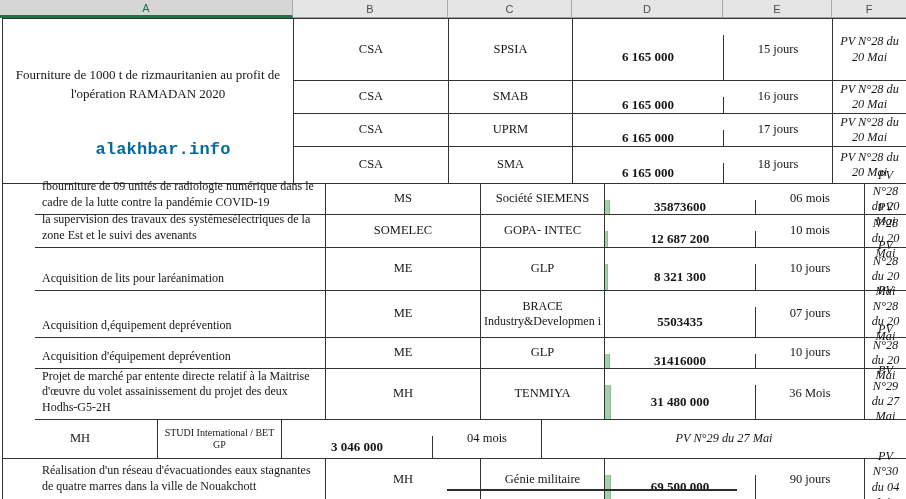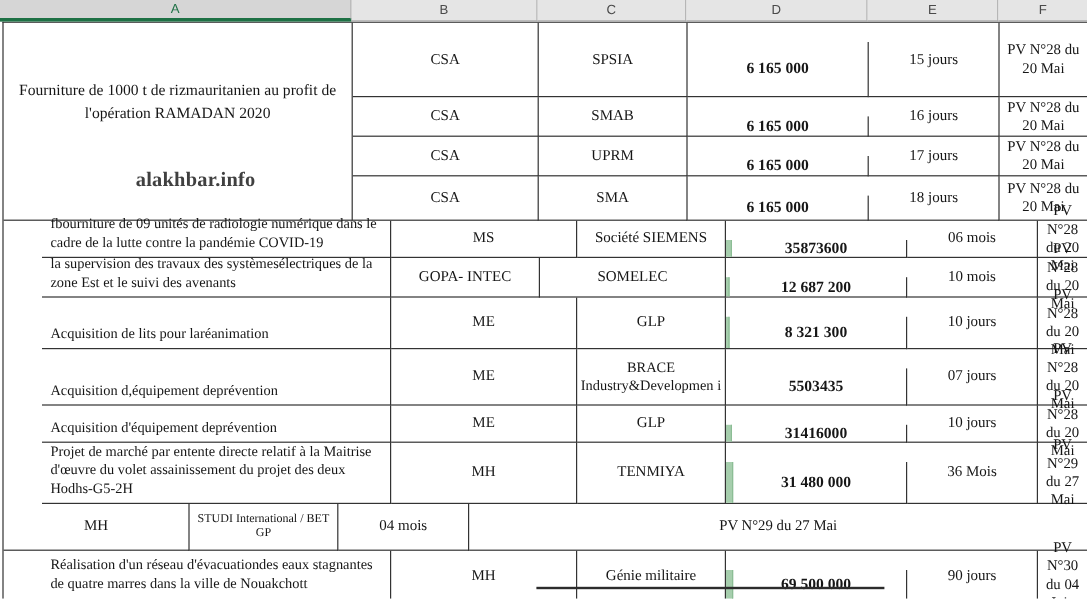--- a/index.html
+++ b/index.html
@@ -15,30 +15,30 @@
   .hcell.sel{background:#d6d6d6;border-bottom:3px solid #1e7145;color:#1e7145;}
   .hA{width:293px}.hB{width:155px}.hC{width:124px}.hD{width:151px}.hE{width:109px}.hF{flex:1;border-right:none}
   
   .tbl{box-sizing:border-box;margin-left:2px;width:904px;
        border-left:1px solid #333;border-top:1px solid #333;}
   .r{display:flex;}
   .c{box-sizing:border-box;border-right:1px solid #333;border-bottom:1px solid #333;
      display:flex;align-items:center;justify-content:center;text-align:center;
      font-size:12.5px;line-height:1.25;padding:1px 3px;}
   .wa{width:291px}.wb{width:155px}.wc{width:124px}.wd{width:151px}.we{width:109px}
-  .wf{flex:1;border-right:none;font-size:12.3px;}
+  .wf{flex:1;border-right:none;font-size:12.3px;font-style:italic;}
   .ca{justify-content:flex-start;align-items:flex-end;text-align:left;
       font-size:12px;line-height:1.32;padding:2px 6px 3px 7px;margin-left:32px;}
   .cd{font-weight:bold;font-size:13px;position:relative;margin-top:16px;}
   .grp1{display:flex;}
   .mergedA{flex-direction:column;align-items:center;justify-content:center;
            height:165px;padding-top:26px;font-size:13px;line-height:1.5;gap:17px;}
   .grp1rows{display:flex;flex-direction:column;flex:1;}
-  .watermark{font-family:Liberation Serif, serif;font-weight:bold;
-             font-size:17px;color:#404040;margin-top:16px;letter-spacing:.2px;margin-left:30px;}
+  .watermark{font-family:Liberation Mono, monospace;font-weight:bold;
+             font-size:17px;color:#0369a1;margin-top:16px;letter-spacing:.2px;margin-left:30px;}
   .desc{max-width:282px;}
   .gbar{position:absolute;left:0;top:0;bottom:0;background:#a6cead;border-right:1px solid #8cbd95;}
   .gb2{width:2px}.gb4{width:4px}.gb5{width:5px}
   .last .c{border-bottom:none;}
   .edgeline{position:absolute;left:447px;top:489px;width:290px;height:2px;background:#2c2c2c;}
 </style>
 </head>
 <body>
 
 <div class="stage">
@@ -98,22 +98,22 @@
       <div class="c wd cd">
           <span class="gbar gb4"></span>
           <span>35873600</span>
         </div>
       <div class="c we">06 mois</div>
       <div class="c wf">PV N°28 du 20 Mai</div>
     </div>
 
     <div class="r" style="height:33px">
       <div class="c wa ca">la supervision des travaux des systèmesélectriques de la zone Est et le suivi des avenants</div>
+      <div class="c wb">SOMELEC</div>
       <div class="c wc">GOPA- INTEC</div>
-      <div class="c wb">SOMELEC</div>
       <div class="c wd cd">
           <span class="gbar gb2"></span>
           <span>12 687 200</span>
         </div>
       <div class="c we">10 mois</div>
       <div class="c wf">PV N°28 du 20 Mai</div>
     </div>
 
     <div class="r" style="height:43px">
       <div class="c wa ca">Acquisition de lits pour laréanimation</div>
@@ -158,20 +158,23 @@
           <span class="gbar gb5"></span>
           <span>31 480 000</span>
         </div>
       <div class="c we">36 Mois</div>
       <div class="c wf">PV N°29 du 27 Mai</div>
     </div>
 
     <div class="r" style="height:39px">
       <div class="c wb">MH</div>
       <div class="c wc" style="font-size:10px">STUDI International / BET GP</div>
+      <div class="c wd cd">
+          <span>3 046 000</span>
+        </div>
       <div class="c we">04 mois</div>
       <div class="c wf">PV N°29 du 27 Mai</div>
     </div>
 
     <div class="r last" style="height:41px">
       <div class="c wa ca" style="align-items:center">Réalisation d'un réseau d'évacuationdes eaux stagnantes de quatre marres dans la ville de Nouakchott</div>
       <div class="c wb">MH</div>
       <div class="c wc">Génie militaire</div>
       <div class="c wd cd">
           <span class="gbar gb5"></span>

